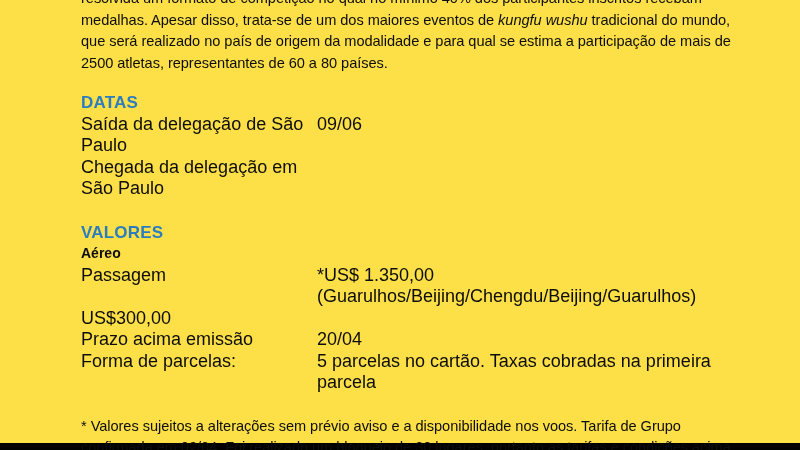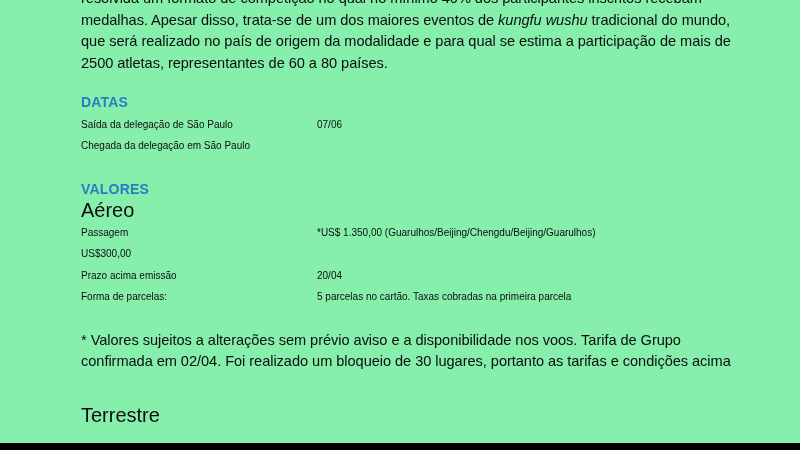--- a/index.html
+++ b/index.html
@@ -14,69 +14,69 @@
     background: #000000;
     overflow: hidden;
     font-family: "Liberation Sans", sans-serif;
   }
   .sheet {
     position: absolute;
     left: 0;
     top: 0;
     width: 800px;
     height: 443px;
-    background: #86efac;
+    background: #fde047;
   }
   .content {
     position: absolute;
     left: 81px;
     top: 0px;
     width: 660px;
   }
   .para {
     color: #0d0d0d;
     font-size: 14.6px;
     line-height: 21.5px;
     margin: 0;
     letter-spacing: -0.05px;
   }
   .clip-top {
     margin-top: -12px;
   }
   .section-head {
     color: #2b7dc0;
-    font-size: 14px;
+    font-size: 17px;
     font-weight: bold;
     line-height: 21.5px;
     margin: 0;
     letter-spacing: 0.2px;
   }
   .ital {
     font-style: italic;
   }
   .row {
     display: flex;
     color: #0d0d0d;
-    font-size: 10px;
+    font-size: 18px;
     line-height: 21.5px;
   }
   .row .label {
     width: 236px;
     flex: 0 0 236px;
   }
   .row .value {
     flex: 1 1 auto;
   }
   .spacer-sm { height: 10px; }
   .spacer-md { height: 18px; }
   .spacer-lg { height: 22px; }
   .subhead {
     color: #0d0d0d;
-    font-size: 20px;
-    font-weight: normal;
+    font-size: 14px;
+    font-weight: bold;
     line-height: 21.5px;
   }
 </style>
 </head>
 <body>
 
 <div class="page">
   <div class="sheet">
     <div class="content">
 
@@ -87,21 +87,21 @@
         <span>que será realizado no país de origem da modalidade e para qual se estima a participação de mais de</span>
         <span>2500 atletas, representantes de 60 a 80 países.</span>
       </div>
 
       <div class="spacer-md"></div>
 
       <div class="section-head">DATAS</div>
 
       <div class="row">
         <span class="label">Saída da delegação de São Paulo</span>
-        <span class="value">07/06</span>
+        <span class="value">09/06</span>
       </div>
       <div class="row">
         <span class="label">Chegada da delegação em São Paulo</span>
       </div>
 
       <div class="spacer-lg"></div>
 
       <div class="section-head">VALORES</div>
 
       <div class="subhead">Aéreo</div>

